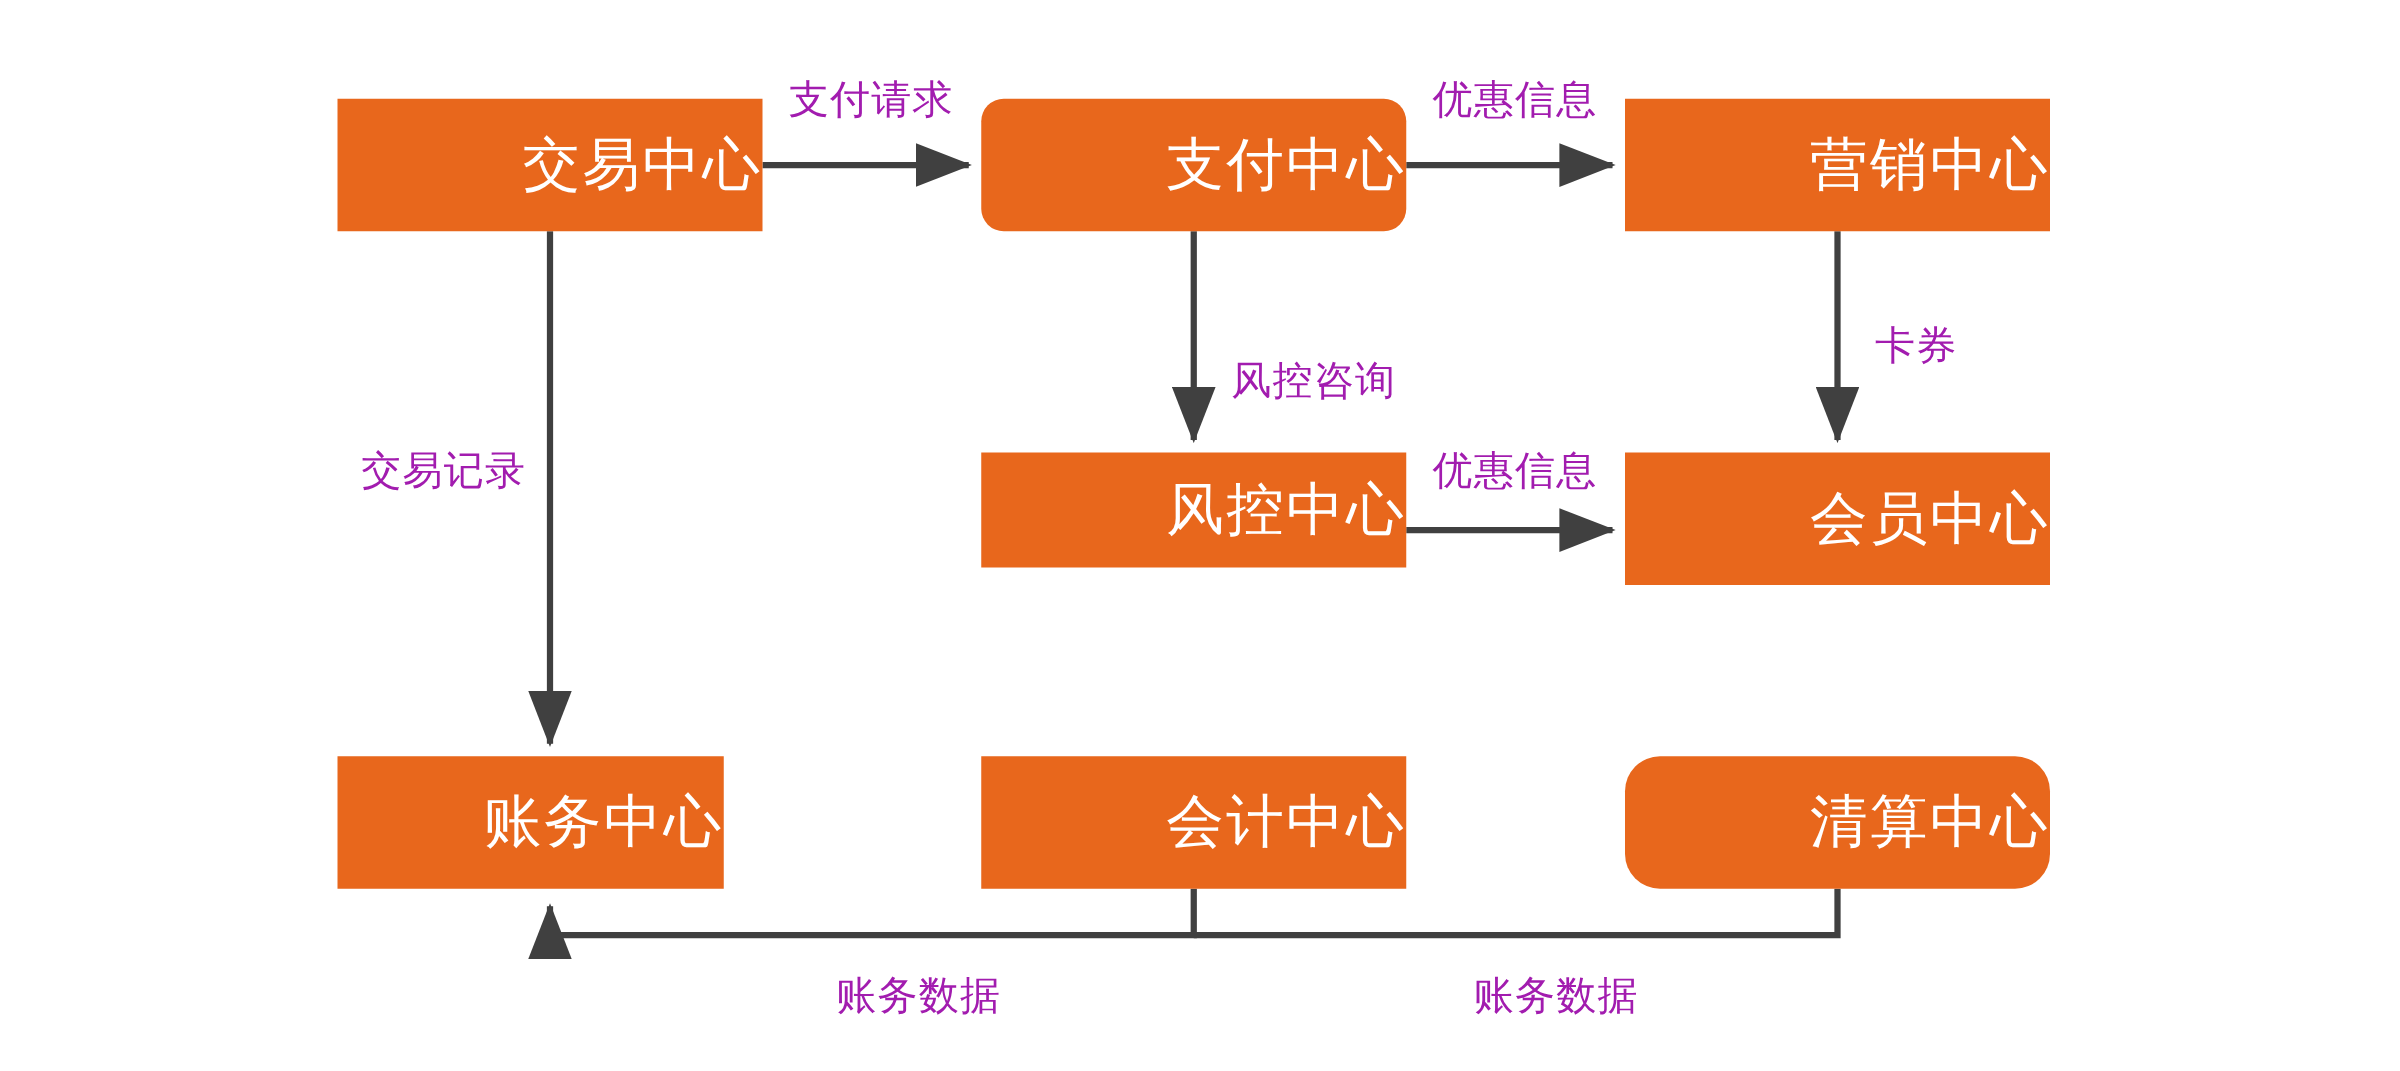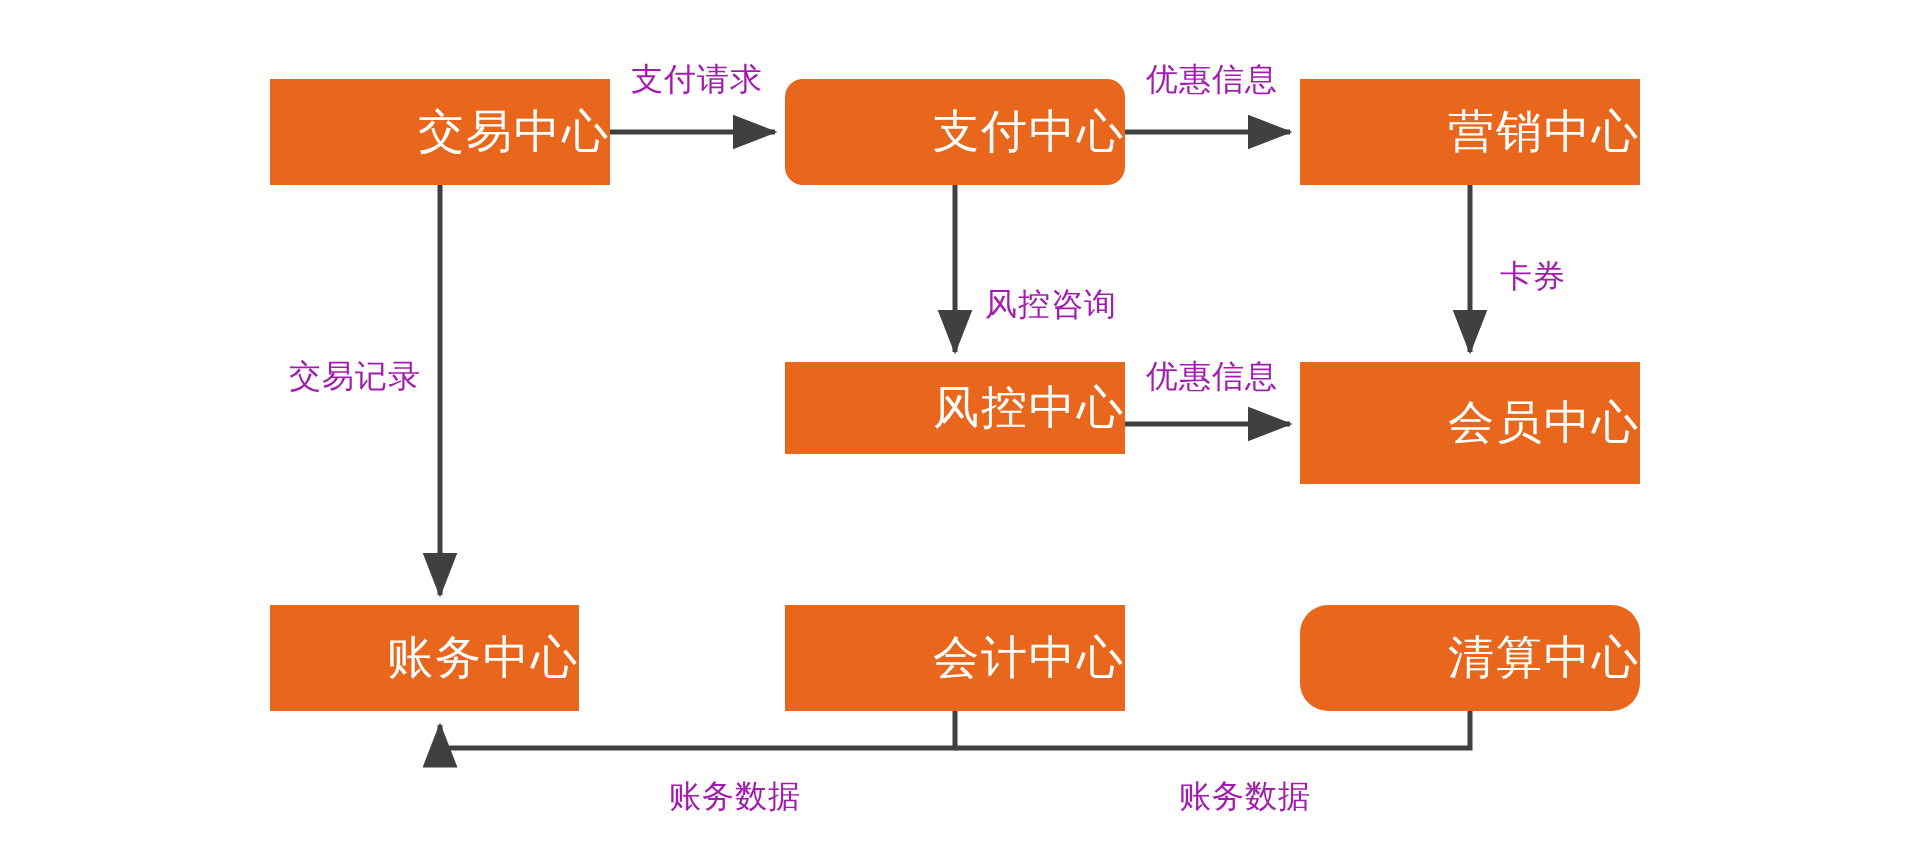--- a/index.html
+++ b/index.html
@@ -94,21 +94,21 @@
   </div>
 
   <div class="node" style="left:1300px;top:79px;width:340px;height:106px;">
     <span>营销中心</span>
   </div>
 
   <div class="node" style="left:785px;top:362px;width:340px;height:92px;">
     <span>风控中心</span>
   </div>
 
-  <div class="node" style="left:1300px;top:362px;width:340px;height:122px;">
+  <div class="node" style="left:1300px;top:362px;width:340px;height:106px;">
     <span>会员中心</span>
   </div>
 
   <div class="node" style="left:270px;top:605px;width:309px;height:106px;">
     <span>账务中心</span>
   </div>
 
   <div class="node" style="left:785px;top:605px;width:340px;height:106px;">
     <span>会计中心</span>
   </div>

